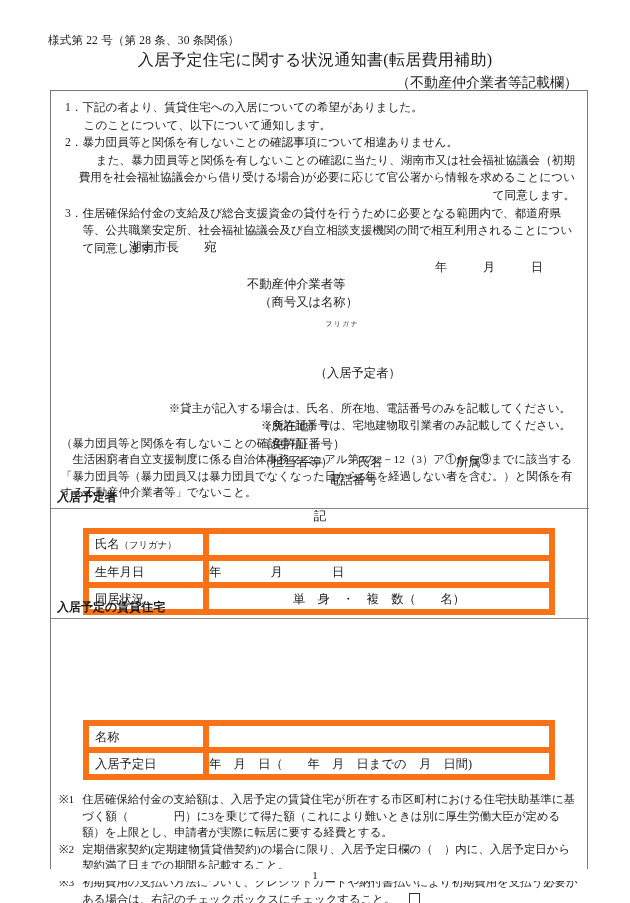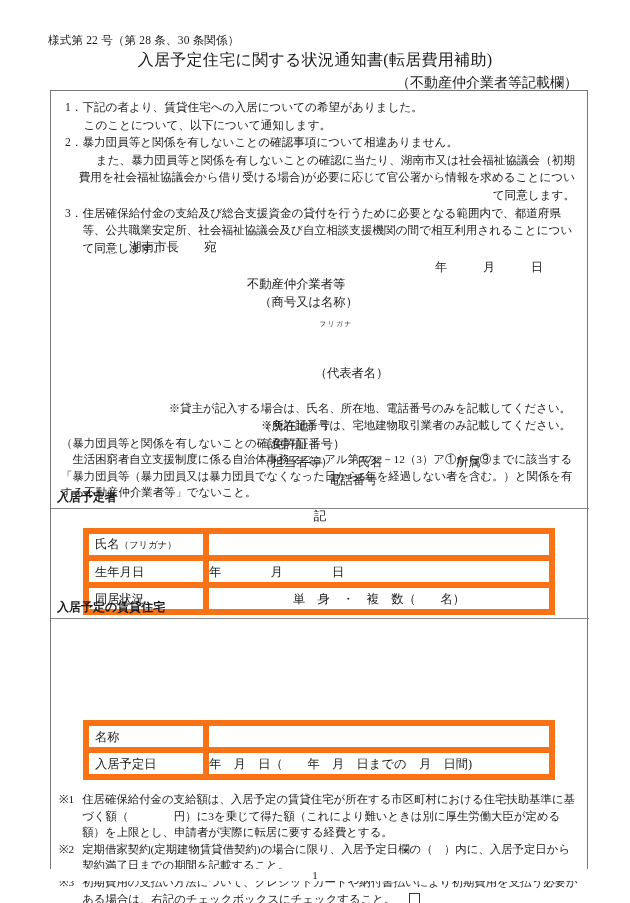--- a/index.html
+++ b/index.html
@@ -288,21 +288,21 @@
       <div class="addressee">湖南市長　　宛</div>
       <div class="date-line">年　　　月　　　日</div>
     </div>
 
     <div class="broker">
       <div class="row">不動産仲介業者等</div>
       <div class="row sub">（商号又は名称）</div>
       <div class="row sub">
         <span class="ruby-wrap">
           <span class="ruby-top">フリガナ</span>
-          <span>（代表者名）</span>
+          <span>（入居予定者）</span>
         </span>
       </div>
       <div class="row sub">（所在地）〒</div>
       <div class="row sub">（免許証番号）</div>
       <div class="row sub tanto"><span>（担当者等）</span>　　<span>氏名</span>　　　　　　<span>所属</span></div>
       <div class="row tel">電話番号</div>
     </div>
 
     <div class="note-right note-a">※貸主が記入する場合は、氏名、所在地、電話番号のみを記載してください。</div>
     <div class="note-right note-b">※免許証番号は、宅地建物取引業者のみ記載してください。</div>

